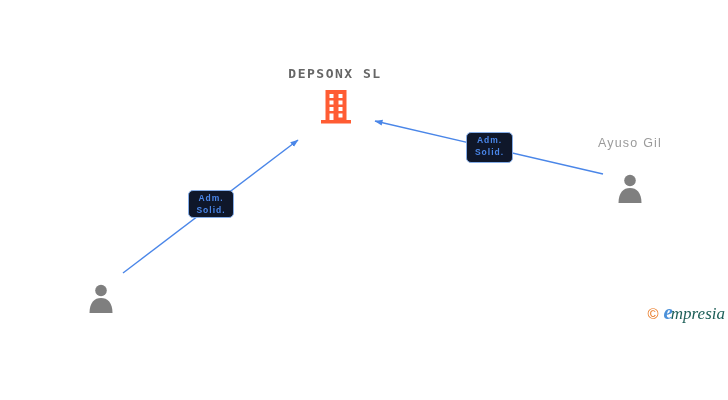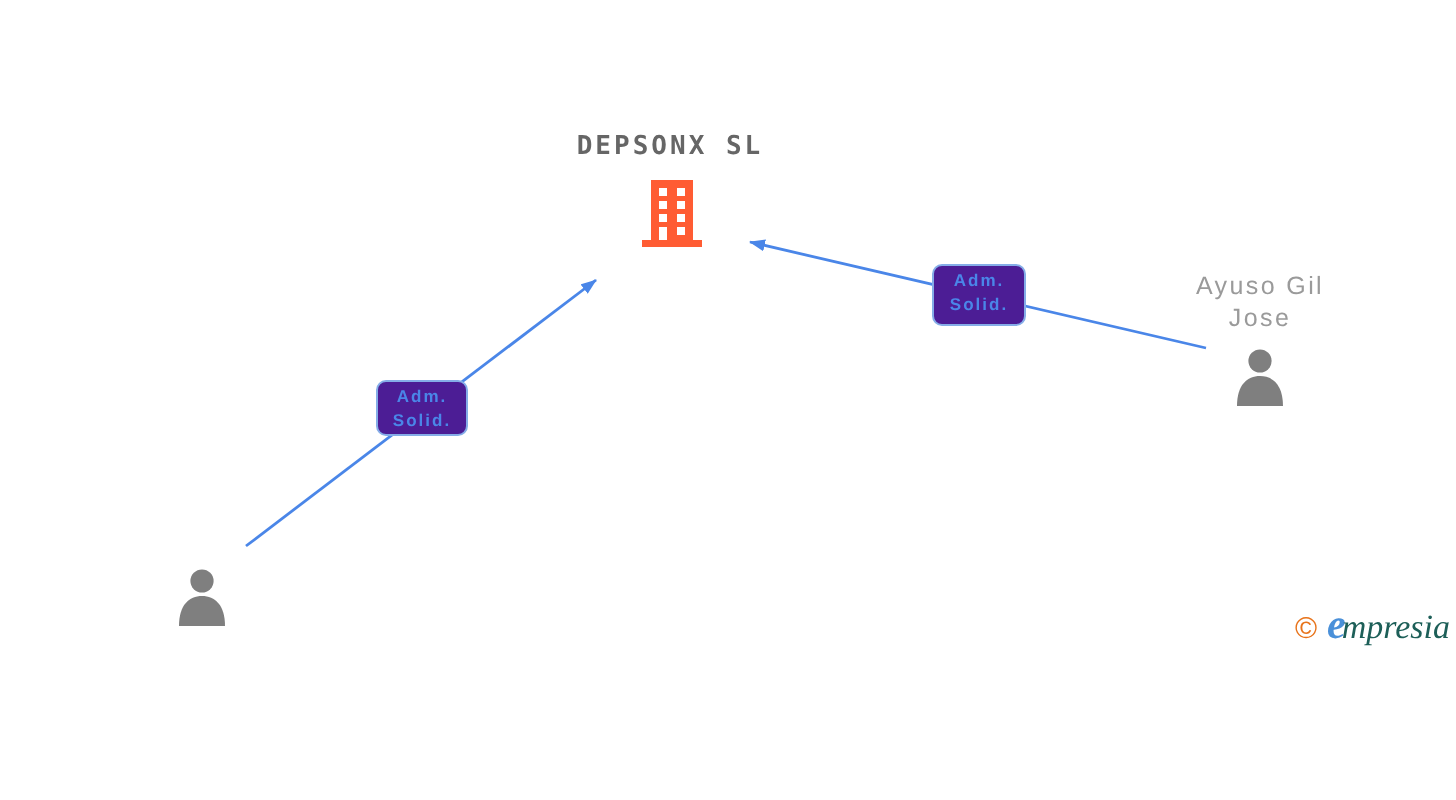--- a/index.html
+++ b/index.html
@@ -51,21 +51,21 @@
     font-size: 12.5px;
     line-height: 16px;
     letter-spacing: 1.2px;
     color: #9a9a9a;
   }
   .person-name.left { left: 21px; top: 318px; }
   .person-name.right { left: 550px; top: 135px; }
   .edge-label {
     position: absolute;
     box-sizing: border-box;
-    background: #4c1d95;
+    background: #0f172a;
     border: 1.5px solid #85ade8;
     border-radius: 5px;
     color: #4a86e8;
     font-size: 8.5px;
     font-weight: bold;
     letter-spacing: 1px;
     line-height: 11.5px;
     text-align: center;
     padding-top: 2px;
   }
@@ -137,21 +137,20 @@
     <div>Solid.</div>
   </div>
 
   <svg class="person-icon left" width="28" height="30" viewBox="0 0 28 30">
     <circle cx="14" cy="7.5" r="5.8" fill="#7f7f7f"></circle>
     <path d="M2.5,30 C2.5,19.5 7.5,15 14,15 C20.5,15 25.5,19.5 25.5,30 Z" fill="#7f7f7f"></path>
   </svg>
 
   <div class="person-name right">
     <div>Ayuso Gil</div>
-    <div>Jose</div>
   </div>
   <svg class="person-icon right" width="28" height="30" viewBox="0 0 28 30">
     <circle cx="14" cy="7.5" r="5.8" fill="#7f7f7f"></circle>
     <path d="M2.5,30 C2.5,19.5 7.5,15 14,15 C20.5,15 25.5,19.5 25.5,30 Z" fill="#7f7f7f"></path>
   </svg>
 
   <div class="logo">
     <span class="copyright">©</span>
     <span class="brand"><span class="brand-initial">e</span><span class="brand-rest">mpresia</span></span>
   </div>

